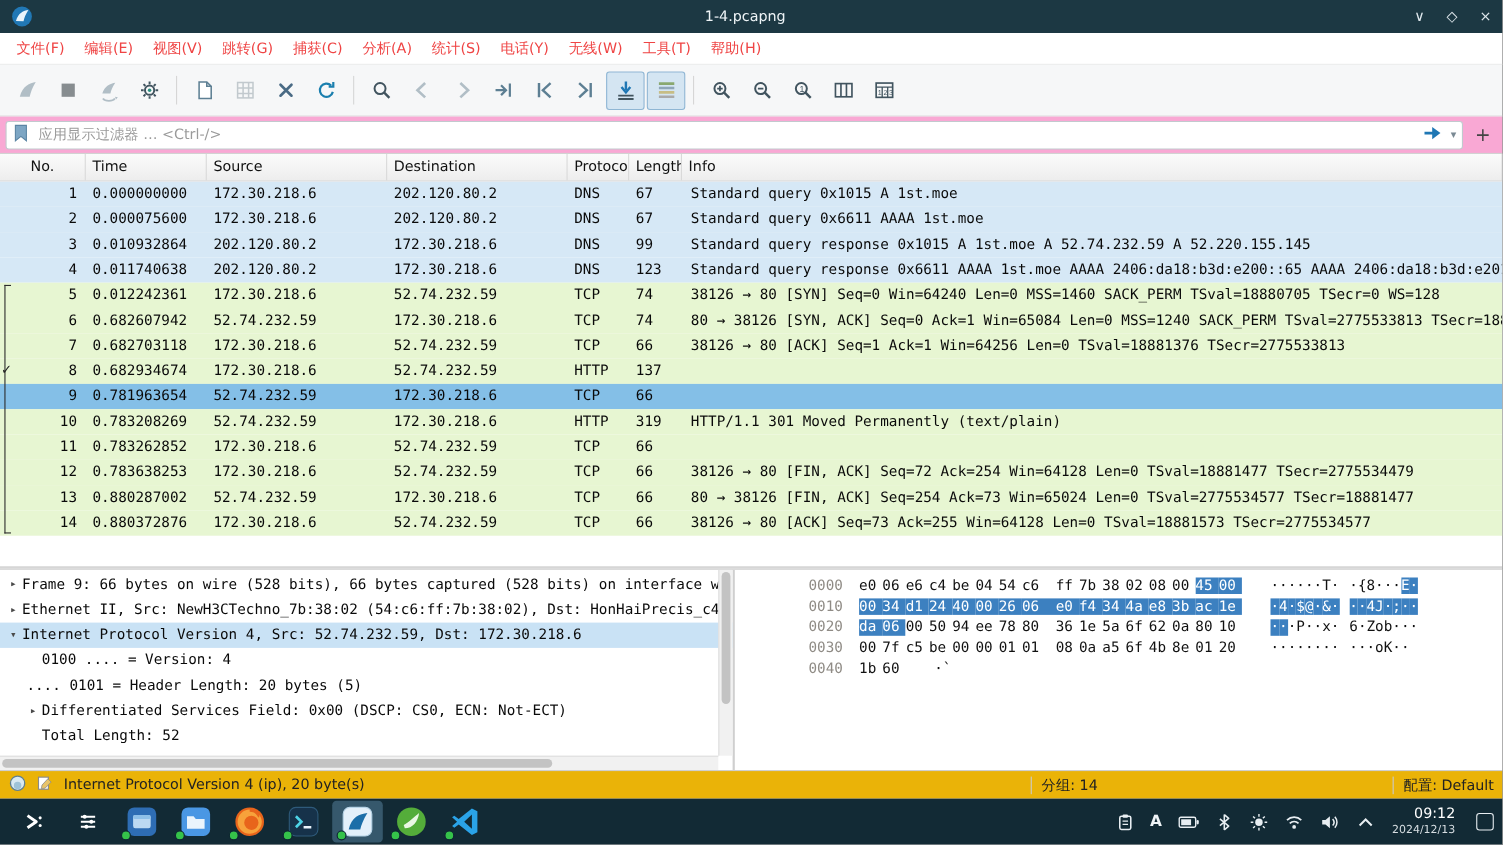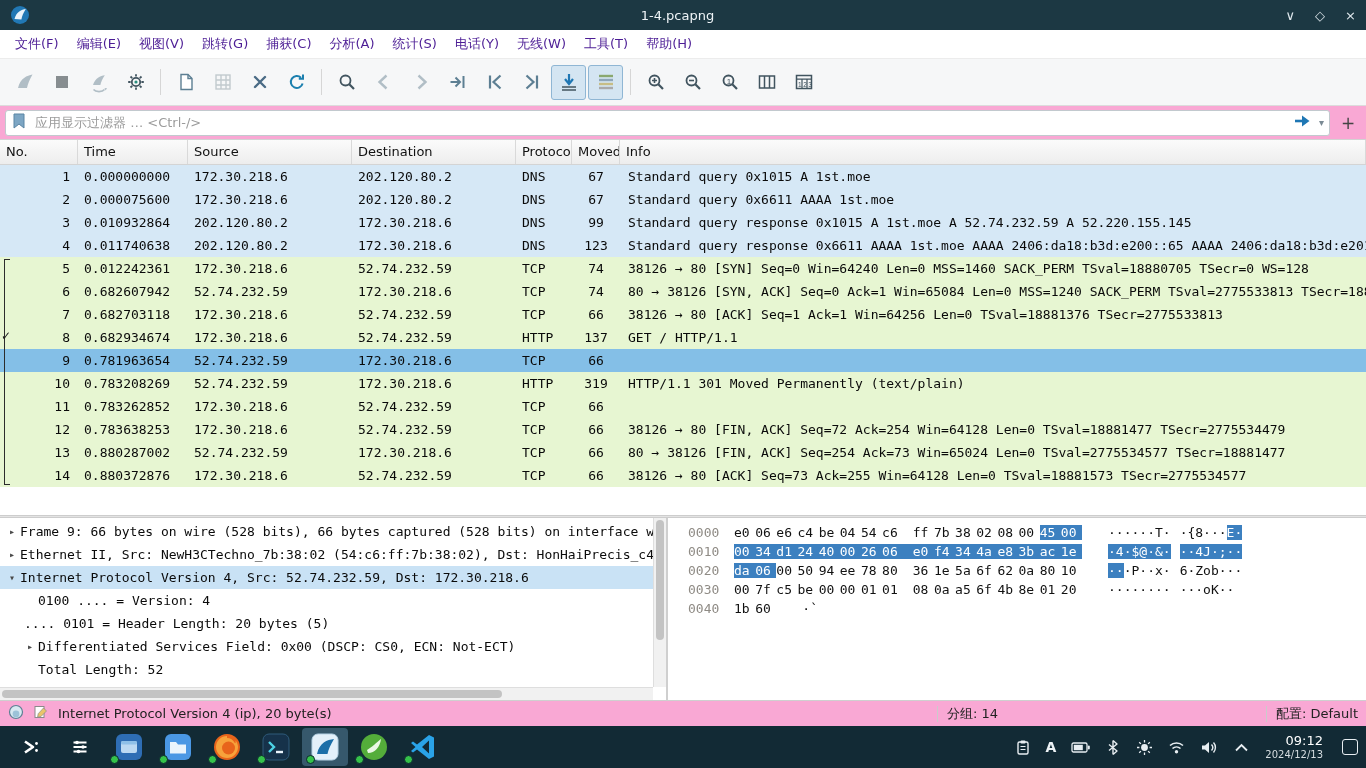--- a/index.html
+++ b/index.html
@@ -11,21 +11,21 @@
   .titlebar{height:30px;background:#1c3843;color:#e6edf1;display:flex;align-items:center;
     position:relative;flex:0 0 auto;padding:0 10px;}
   .titlebar .appicon{width:20px;height:20px;}
   .titlebar .wtitle{position:absolute;left:0;right:11px;text-align:center;font-size:13px;color:#eef4f7;}
   .wincontrols{margin-left:auto;display:flex;gap:20px;align-items:center;z-index:2;}
   .winbtn{font-size:13px;color:#dfe8ed;cursor:default;line-height:1;}
 
   
   .menubar{height:29px;background:#ffffff;display:flex;align-items:center;padding:0 6px;flex:0 0 auto;
     border-bottom:1px solid #ececec;}
-  .menu-item{font-size:13px;color:#4c1d95;padding:4px 9px;border-radius:2px;}
+  .menu-item{font-size:13px;color:#ef4444;padding:4px 9px;border-radius:2px;}
 
   
   .toolbar{height:47px;background:#f6f7f8;border-bottom:1px solid #dcdcdc;display:flex;
     align-items:center;padding:0 6px;flex:0 0 auto;}
   .tool{width:35px;height:35px;display:flex;align-items:center;justify-content:center;border-radius:3px;margin:0 1px;}
   .tool.pressed{background:#d4e5f2;border:1px solid #8fb6d4;}
   .tool.disabled{opacity:.85;}
   .tsep{width:1px;height:26px;background:#d6d6d6;margin:0 6px;}
 
   
@@ -49,21 +49,21 @@
   .prow{height:23px;display:flex;align-items:center;white-space:nowrap;}
   .prow.row-blue{background:#d6e8f6;}
   .prow.row-green{background:#e7f6d2;}
   .prow.row-selected{background:#84bfe7;}
   .pc{overflow:hidden;white-space:nowrap;padding:0 6px;}
   .c-no{width:78px;text-align:right;padding-right:8px;}
   .c-time{width:110px;}
   .c-src{width:164px;}
   .c-dst{width:164px;}
   .c-proto{width:56px;}
-  .c-len{width:48px;text-align:center;}
+  .c-len{width:48px;text-align:left;}
   .c-info{flex:1;padding-left:8px;}
   .conv-bracket{position:absolute;left:4px;width:6px;border-left:1.5px solid #2c2c2c;
     border-top:1.5px solid #2c2c2c;border-bottom:1.5px solid #2c2c2c;pointer-events:none;}
   .conv-check{position:absolute;left:1px;font-size:12px;color:#222;pointer-events:none;
     font-family:"DejaVu Sans",sans-serif;}
 
   
   .hsplit{height:3px;background:#e3e3e3;border-top:1px solid #cdcdcd;border-bottom:1px solid #cdcdcd;flex:0 0 auto;}
 
   
@@ -72,31 +72,31 @@
     font-size:13px;color:#0a0a0a;overflow:hidden;padding-top:2px;}
   .dline{height:23px;line-height:23px;white-space:nowrap;overflow:hidden;display:flex;align-items:center;}
   .dline.sel{background:#c9e2f5;}
   .dexp{width:16px;flex:0 0 auto;text-align:center;color:#4a4a4a;font-size:10px;}
   .vscroll{position:absolute;top:0;right:0;bottom:13px;width:13px;background:#f1f1f1;border-left:1px solid #dedede;}
   .vthumb{position:absolute;top:2px;left:2px;width:8px;height:120px;background:#c3c3c3;border-radius:4px;}
   .hscroll{position:absolute;left:0;bottom:0;height:13px;right:13px;background:#f1f1f1;border-top:1px solid #dedede;}
   .hthumb{position:absolute;left:2px;top:2px;height:8px;width:500px;background:#c3c3c3;border-radius:4px;}
   .vdiv{width:2px;background:#cfcfcf;flex:0 0 auto;}
   .hex{flex:1;font-family:"DejaVu Sans Mono",monospace;font-size:13px;color:#111;
-    padding:5px 0 0 20px;white-space:pre;overflow:hidden;}
+    padding:5px 0 0 20px;white-space:pre;overflow:hidden;margin-left:47px;}
   .hrow{height:19px;line-height:19px;}
   .off{color:#8f8b85;display:inline-block;width:46px;}
   .hb{padding-right:5.5px;}
   .hb.g8{padding-right:15px;}
   .hb.sel,.ha.sel{background:#3c80c0;color:#fff;}
   .asc{margin-left:26px;}
   .ha.ga{margin-left:9px;}
 
   
-  .statusbar{height:26px;background:#f9a8d4;border-top:1px solid #cfcfcf;display:flex;align-items:center;
+  .statusbar{height:26px;background:#eab308;border-top:1px solid #cfcfcf;display:flex;align-items:center;
     font-size:13px;color:#222;padding:0 8px;gap:9px;flex:0 0 auto;}
   .sb-sep{width:1px;height:16px;background:#cbcbcb;}
   .sb-spacer{width:250px;}
 
   
   .taskbar{height:42px;background:#122a35;display:flex;align-items:center;padding:0 8px;flex:0 0 auto;gap:3px;}
   .slot{width:46px;height:38px;display:flex;align-items:center;justify-content:center;position:relative;border-radius:4px;}
   .slot.active{background:rgba(140,195,235,.30);}
   .badge{position:absolute;left:4px;bottom:2px;width:9px;height:9px;border-radius:50%;
     background:#35c24a;border:1px solid #0d2630;}
@@ -299,26 +299,26 @@
             <path d="M9 3.5 l7.5 5.5 -7.5 5.5 Z" fill="#1f77b4"></path>
           </svg>
       </span>
       <span class="filter-caret">▾</span>
     </div>
     <div class="filter-add">+</div>
   </div>
 
   <div class="packetlist">
     <div class="pheader">
-        <div class="hcell" style="width: 78px; text-align: left;">No.</div>
+        <div class="hcell" style="width: 78px; text-align: center;">No.</div>
         <div class="hcell" style="width: 110px;">Time</div>
         <div class="hcell" style="width: 164px;">Source</div>
         <div class="hcell" style="width: 164px;">Destination</div>
         <div class="hcell" style="width: 56px;">Protocol</div>
-        <div class="hcell" style="width: 48px; text-align: right;">Moved</div>
+        <div class="hcell" style="width: 48px; text-align: right;">Length</div>
         <div class="hcell" style="flex: 1 1 0%;">Info</div>
       </div>
     <div class="rows">
         <div class="prow row-blue">
           <div class="pc c-no">1</div>
           <div class="pc c-time">0.000000000</div>
           <div class="pc c-src">172.30.218.6</div>
           <div class="pc c-dst">202.120.80.2</div>
           <div class="pc c-proto">DNS</div>
           <div class="pc c-len">67</div>
@@ -378,21 +378,20 @@
           <div class="pc c-len">66</div>
           <div class="pc c-info">38126 → 80 [ACK] Seq=1 Ack=1 Win=64256 Len=0 TSval=18881376 TSecr=2775533813</div>
         </div>
         <div class="prow row-green">
           <div class="pc c-no">8</div>
           <div class="pc c-time">0.682934674</div>
           <div class="pc c-src">172.30.218.6</div>
           <div class="pc c-dst">52.74.232.59</div>
           <div class="pc c-proto">HTTP</div>
           <div class="pc c-len">137</div>
-          <div class="pc c-info">GET / HTTP/1.1</div>
         </div>
         <div class="prow row-selected">
           <div class="pc c-no">9</div>
           <div class="pc c-time">0.781963654</div>
           <div class="pc c-src">52.74.232.59</div>
           <div class="pc c-dst">172.30.218.6</div>
           <div class="pc c-proto">TCP</div>
           <div class="pc c-len">66</div>
         </div>
         <div class="prow row-green">

